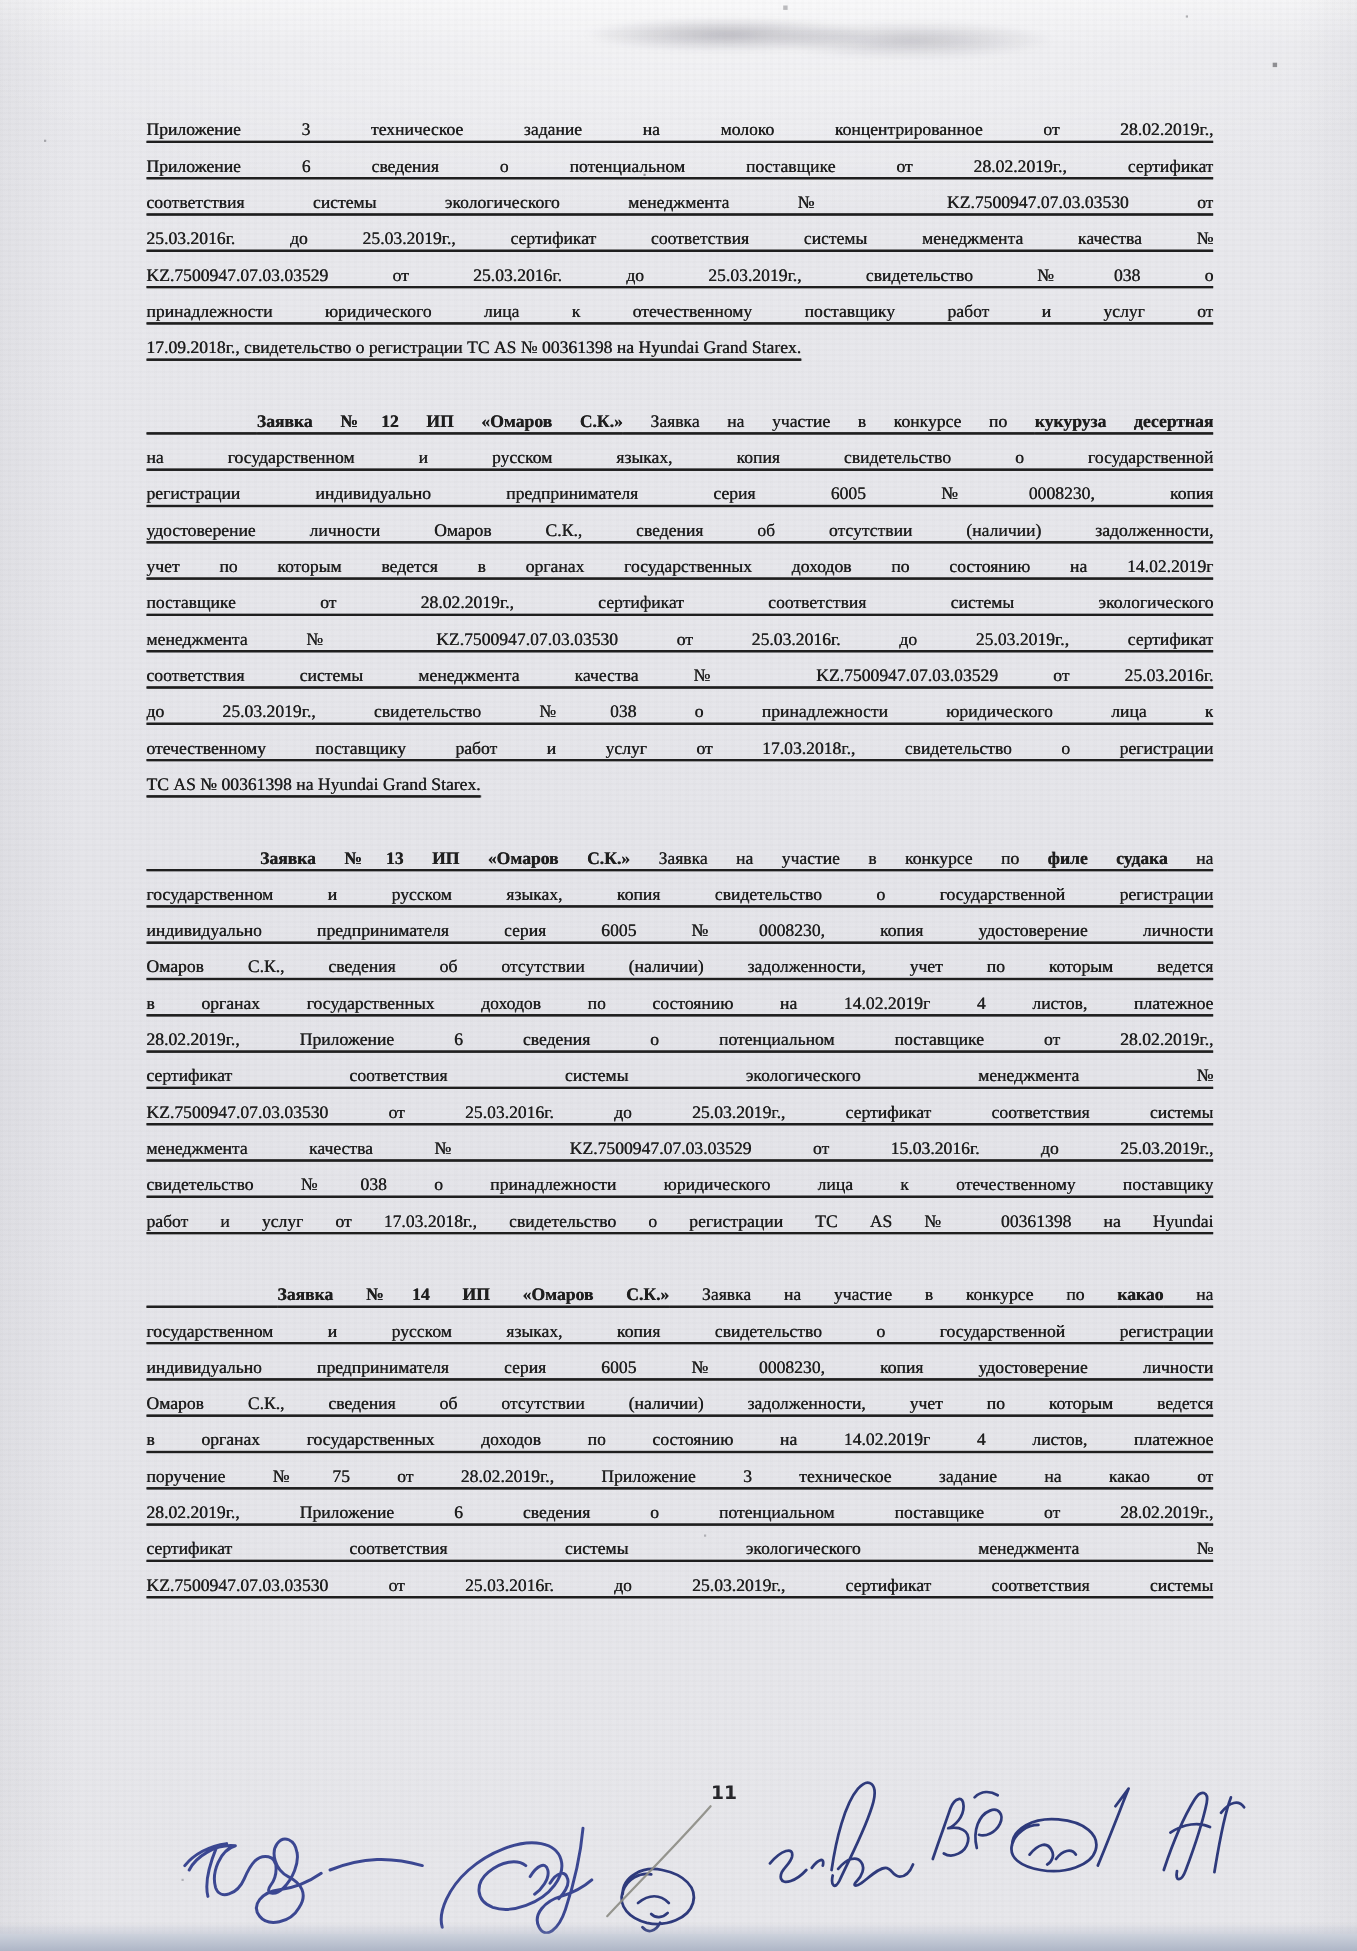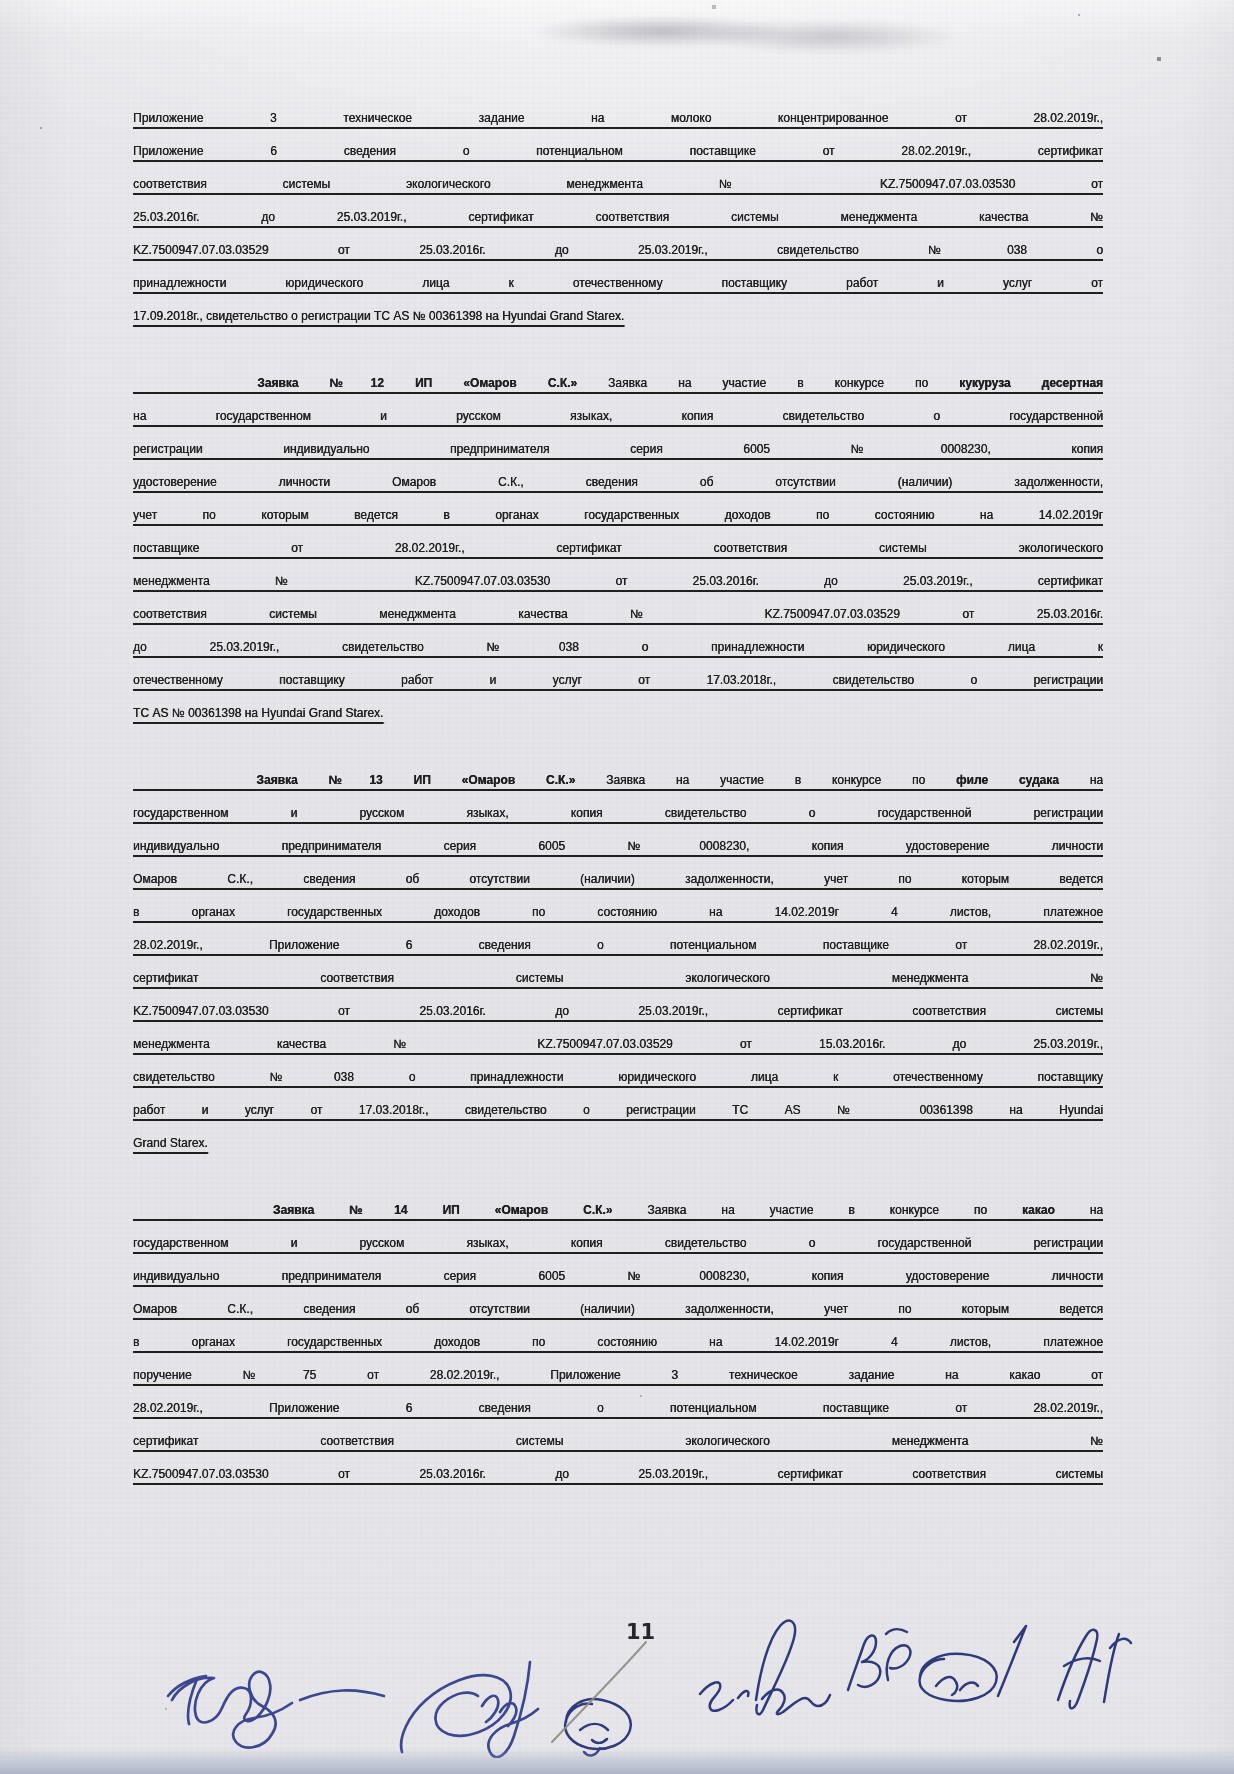--- a/index.html
+++ b/index.html
@@ -35,36 +35,36 @@
       585px 158px 0 0 rgba(50,50,55,.45),
       988px 182px 0 0 rgba(50,50,55,.40),
       40px 127px 0 0 rgba(50,50,55,.35),
       713px 6px 0 1px rgba(50,50,55,.30),
       1078px 14px 0 0 rgba(50,50,55,.35),
       640px 1395px 0 0 rgba(50,50,55,.30),
       165px 1708px 0 0 rgba(60,60,70,.30);
   }
   .content{
     position:absolute;left:133px;top:102px;width:970px;
-    font-family:Liberation Sans, sans-serif;
-    font-size:12px;color:var(--ink);
+    font-family:Liberation Serif, serif;
+    font-size:16px;color:var(--ink);
     text-shadow:0.35px 0 0 currentColor;
   }
   .para{margin:0 0 34px 0;}
   .line{
     line-height:33px;height:33px;overflow:hidden;white-space:nowrap0;
     text-align:justify;text-align-last:justify;text-justify:inter-word;
     text-decoration:underline;text-decoration-thickness:2px;text-underline-offset:5px;
   }
   .line.flush{text-align-last:left;}
   .line .b{font-weight:700;}
   .page-number{
-    position:absolute;left:626px;top:1620px;width:44px;text-align:left;
+    position:absolute;left:626px;top:1620px;width:44px;text-align:right;
     font-family:"DejaVu Sans","Liberation Sans",sans-serif;
-    font-size:21px;font-weight:600;color:#26262a;
+    font-size:17px;font-weight:600;color:#26262a;
   }
   .sig-svg{position:absolute;left:0;top:0;width:1234px;height:1774px;pointer-events:none;}
   .sig-svg path{fill:none;stroke-linecap:round;stroke-linejoin:round;opacity:.92;}
   .pen1{stroke:var(--pen-blue);stroke-width:2.7;}
   .pen2{stroke:var(--pen-navy);stroke-width:2.5;}
   .pencil{stroke:var(--pencil);stroke-width:2;}
   .bottom-band{
     position:absolute;left:0;right:0;bottom:0;height:16px;
     background:linear-gradient(180deg,#cdd2dc, #adb5c6);
   }
@@ -109,21 +109,20 @@
         <div class="line"><span>государственном и русском языках, копия свидетельство о государственной регистрации</span></div>
         <div class="line"><span>индивидуально предпринимателя серия 6005 №0008230, копия удостоверение личности</span></div>
         <div class="line"><span>Омаров С.К., сведения об отсутствии (наличии) задолженности, учет по которым ведется</span></div>
         <div class="line"><span>в органах государственных доходов по состоянию на 14.02.2019г 4 листов, платежное</span></div>
         <div class="line"><span>28.02.2019г., Приложение 6 сведения о потенциальном поставщике от 28.02.2019г.,</span></div>
         <div class="line"><span>сертификат соответствия системы экологического менеджмента №</span></div>
         <div class="line"><span>KZ.7500947.07.03.03530 от 25.03.2016г. до 25.03.2019г., сертификат соответствия системы</span></div>
         <div class="line"><span>менеджмента качества № KZ.7500947.07.03.03529 от 15.03.2016г. до 25.03.2019г.,</span></div>
         <div class="line"><span>свидетельство №038 о принадлежности юридического лица к отечественному поставщику</span></div>
         <div class="line"><span>работ и услуг от 17.03.2018г., свидетельство о регистрации ТС AS № 00361398 на Hyundai</span></div>
-        <div class="line flush"><span>Grand Starex.</span></div>
       </div>
       <div class="para">
         <div class="line"><span>&nbsp;&nbsp;&nbsp;&nbsp;</span><span class="b">Заявка №14 ИП «Омаров С.К.»</span><span> Заявка на участие в конкурсе по </span><span class="b">какао</span><span> на</span></div>
         <div class="line"><span>государственном и русском языках, копия свидетельство о государственной регистрации</span></div>
         <div class="line"><span>индивидуально предпринимателя серия 6005 №0008230, копия удостоверение личности</span></div>
         <div class="line"><span>Омаров С.К., сведения об отсутствии (наличии) задолженности, учет по которым ведется</span></div>
         <div class="line"><span>в органах государственных доходов по состоянию на 14.02.2019г 4 листов, платежное</span></div>
         <div class="line"><span>поручение №75 от 28.02.2019г., Приложение 3 техническое задание на какао от</span></div>
         <div class="line"><span>28.02.2019г., Приложение 6 сведения о потенциальном поставщике от 28.02.2019г.,</span></div>
         <div class="line"><span>сертификат соответствия системы экологического менеджмента №</span></div>

